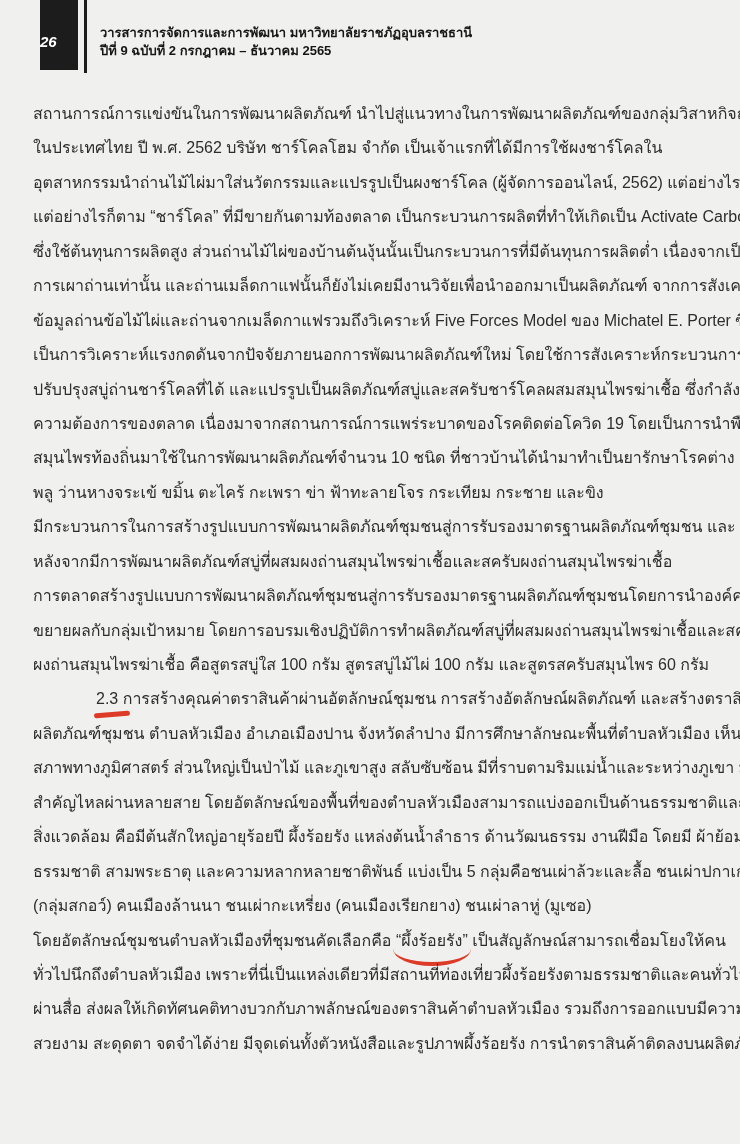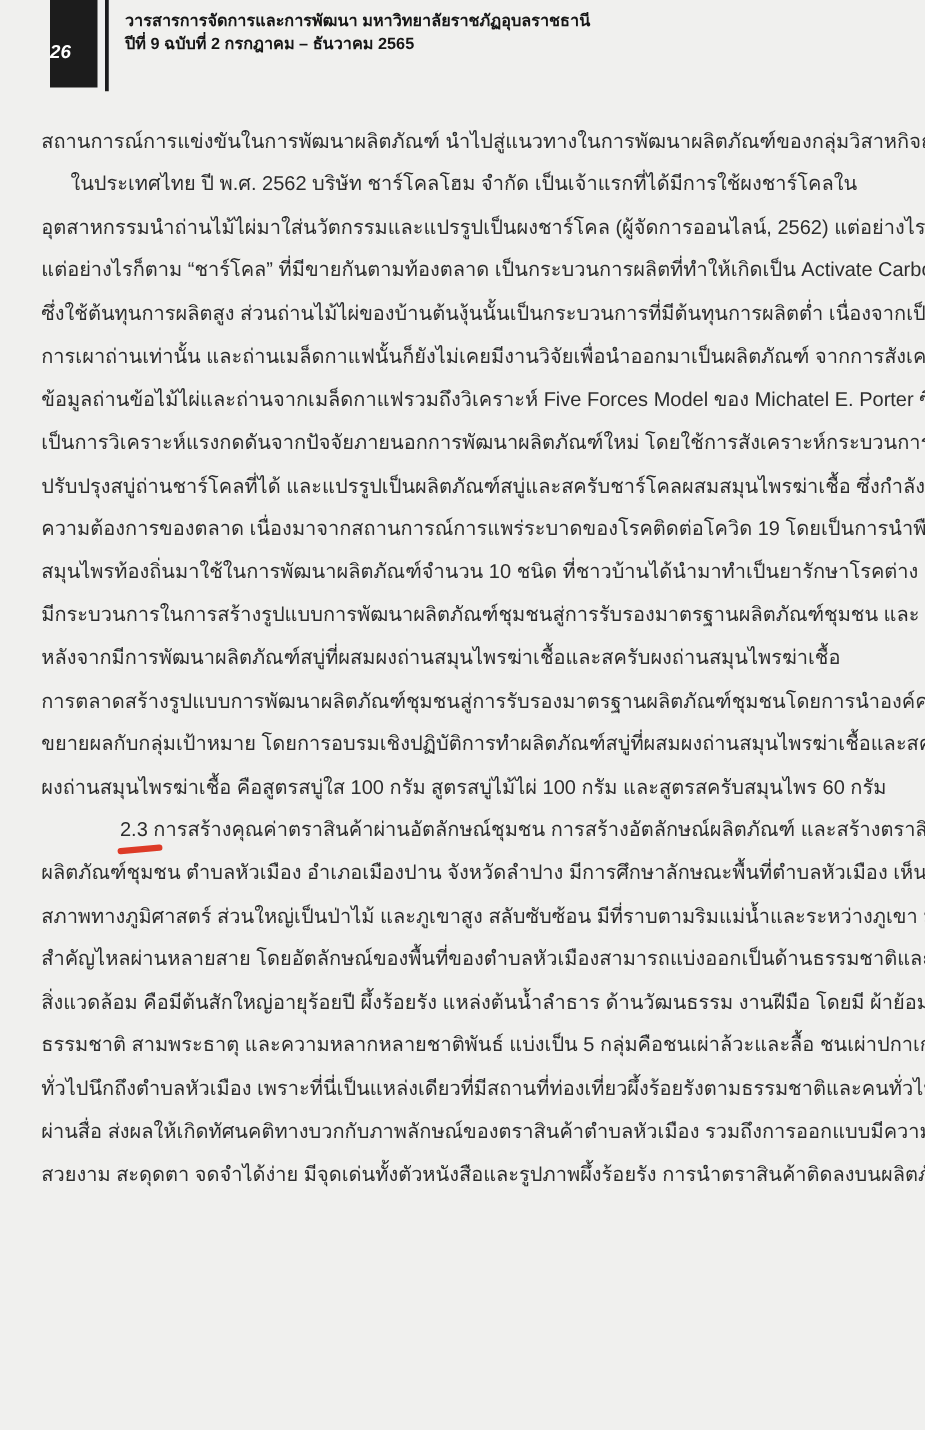--- a/index.html
+++ b/index.html
@@ -41,21 +41,21 @@
     position: absolute;
     left: 84px;
     top: 0;
     width: 2.5px;
     height: 73px;
     background: var(--box-black, #1c1c1c);
   }
   .journal-header {
     position: absolute;
     left: 100px;
-    top: 8px;
+    top: 24px;
     color: #161616;
     font-weight: bold;
     font-size: 13px;
     line-height: 18px;
     white-space: nowrap;
   }
   
   .article-body {
     position: absolute;
     left: 33px;
@@ -84,21 +84,21 @@
     position: absolute;
     left: -2px;
     right: -12px;
     bottom: 0px;
     height: 5px;
     background: var(--annotation-red, #dd3b27);
     border-radius: 4px;
     transform: rotate(-5deg);
   }
   .para.indent .line:first-child .mark-stroke { margin-left: 63px; }
-  .para.indent .line:first-child { text-indent: 0; text-align: center; }
+  .para.indent .line:first-child { text-indent: 0; }
   
   .mark-curve {
     display: inline-block;
   }
   .mark-curve::after {
     content: "";
     position: absolute;
     left: -3px;
     right: -3px;
     bottom: -8px;
@@ -131,36 +131,39 @@
         <div class="line"><span>ในประเทศไทย ปี พ.ศ. 2562 บริษัท ชาร์โคลโฮม จำกัด เป็นเจ้าแรกที่ได้มีการใช้ผงชาร์โคลใน</span></div>
         <div class="line"><span>อุตสาหกรรมนำถ่านไม้ไผ่มาใส่นวัตกรรมและแปรรูปเป็นผงชาร์โคล (ผู้จัดการออนไลน์, 2562) แต่อย่างไรก็ตาม</span></div>
         <div class="line"><span>แต่อย่างไรก็ตาม “ชาร์โคล” ที่มีขายกันตามท้องตลาด เป็นกระบวนการผลิตที่ทำให้เกิดเป็น Activate Carbon</span></div>
         <div class="line"><span>ซึ่งใช้ต้นทุนการผลิตสูง ส่วนถ่านไม้ไผ่ของบ้านต้นงุ้นนั้นเป็นกระบวนการที่มีต้นทุนการผลิตต่ำ เนื่องจากเป็นเพียง</span></div>
         <div class="line"><span>การเผาถ่านเท่านั้น และถ่านเมล็ดกาแฟนั้นก็ยังไม่เคยมีงานวิจัยเพื่อนำออกมาเป็นผลิตภัณฑ์  จากการสังเคราะห์</span></div>
         <div class="line"><span>ข้อมูลถ่านข้อไม้ไผ่และถ่านจากเมล็ดกาแฟรวมถึงวิเคราะห์ Five Forces Model ของ Michatel E. Porter ซึ่ง</span></div>
         <div class="line"><span>เป็นการวิเคราะห์แรงกดดันจากปัจจัยภายนอกการพัฒนาผลิตภัณฑ์ใหม่ โดยใช้การสังเคราะห์กระบวนการ</span></div>
         <div class="line"><span>ปรับปรุงสบู่ถ่านชาร์โคลที่ได้ และแปรรูปเป็นผลิตภัณฑ์สบู่และสครับชาร์โคลผสมสมุนไพรฆ่าเชื้อ ซึ่งกำลังเป็น</span></div>
         <div class="line"><span>ความต้องการของตลาด เนื่องมาจากสถานการณ์การแพร่ระบาดของโรคติดต่อโควิด  19 โดยเป็นการนำพืช</span></div>
         <div class="line"><span>สมุนไพรท้องถิ่นมาใช้ในการพัฒนาผลิตภัณฑ์จำนวน  10 ชนิด ที่ชาวบ้านได้นำมาทำเป็นยารักษาโรคต่าง ๆ ได้แก่</span></div>
+        <div class="line"><span>พลู ว่านหางจระเข้ ขมิ้น ตะไคร้ กะเพรา ข่า ฟ้าทะลายโจร กระเทียม กระชาย และขิง</span></div>
       </div>
       <div class="para indent">
         <div class="line"><span>มีกระบวนการในการสร้างรูปแบบการพัฒนาผลิตภัณฑ์ชุมชนสู่การรับรองมาตรฐานผลิตภัณฑ์ชุมชน และ</span></div>
         <div class="line"><span>หลังจากมีการพัฒนาผลิตภัณฑ์สบู่ที่ผสมผงถ่านสมุนไพรฆ่าเชื้อและสครับผงถ่านสมุนไพรฆ่าเชื้อ</span></div>
         <div class="line"><span>การตลาดสร้างรูปแบบการพัฒนาผลิตภัณฑ์ชุมชนสู่การรับรองมาตรฐานผลิตภัณฑ์ชุมชนโดยการนำองค์ความรู้มา</span></div>
         <div class="line"><span>ขยายผลกับกลุ่มเป้าหมาย โดยการอบรมเชิงปฏิบัติการทำผลิตภัณฑ์สบู่ที่ผสมผงถ่านสมุนไพรฆ่าเชื้อและสครับ</span></div>
         <div class="line"><span>ผงถ่านสมุนไพรฆ่าเชื้อ คือสูตรสบู่ใส 100 กรัม สูตรสบู่ไม้ไผ่ 100 กรัม และสูตรสครับสมุนไพร 60 กรัม</span></div>
       </div>
       <div class="para indent">
         <div class="line"><span class="mark-stroke">2.3</span><span> การสร้างคุณค่าตราสินค้าผ่านอัตลักษณ์ชุมชน การสร้างอัตลักษณ์ผลิตภัณฑ์ และสร้างตราสินค้า</span></div>
         <div class="line"><span>ผลิตภัณฑ์ชุมชน ตำบลหัวเมือง อำเภอเมืองปาน จังหวัดลำปาง มีการศึกษาลักษณะพื้นที่ตำบลหัวเมือง เห็นว่า</span></div>
         <div class="line"><span>สภาพทางภูมิศาสตร์ ส่วนใหญ่เป็นป่าไม้ และภูเขาสูง สลับซับซ้อน มีที่ราบตามริมแม่น้ำและระหว่างภูเขา มีแม่น้ำ</span></div>
         <div class="line"><span>สำคัญไหลผ่านหลายสาย โดยอัตลักษณ์ของพื้นที่ของตำบลหัวเมืองสามารถแบ่งออกเป็นด้านธรรมชาติและ</span></div>
         <div class="line"><span>สิ่งแวดล้อม คือมีต้นสักใหญ่อายุร้อยปี ผึ้งร้อยรัง แหล่งต้นน้ำลำธาร ด้านวัฒนธรรม งานฝีมือ โดยมี ผ้าย้อมสี</span></div>
         <div class="line"><span>ธรรมชาติ สามพระธาตุ และความหลากหลายชาติพันธ์ แบ่งเป็น 5 กลุ่มคือชนเผ่าล้วะและลื้อ ชนเผ่าปกาเกอะญอ</span></div>
+        <div class="line"><span>(กลุ่มสกอว์) คนเมืองล้านนา ชนเผ่ากะเหรี่ยง (คนเมืองเรียกยาง) ชนเผ่าลาหู่ (มูเซอ)</span></div>
       </div>
       <div class="para indent">
+        <div class="line"><span>โดยอัตลักษณ์ชุมชนตำบลหัวเมืองที่ชุมชนคัดเลือกคือ </span><span class="mark-curve">“ผึ้งร้อยรัง”</span><span> เป็นสัญลักษณ์สามารถเชื่อมโยงให้คน</span></div>
         <div class="line"><span>ทั่วไปนึกถึงตำบลหัวเมือง เพราะที่นี่เป็นแหล่งเดียวที่มีสถานที่ท่องเที่ยวผึ้งร้อยรังตามธรรมชาติและคนทั่วไปรับรู้</span></div>
         <div class="line"><span>ผ่านสื่อ ส่งผลให้เกิดทัศนคติทางบวกกับภาพลักษณ์ของตราสินค้าตำบลหัวเมือง  รวมถึงการออกแบบมีความ</span></div>
         <div class="line"><span>สวยงาม สะดุดตา จดจำได้ง่าย มีจุดเด่นทั้งตัวหนังสือและรูปภาพผึ้งร้อยรัง การนำตราสินค้าติดลงบนผลิตภัณฑ์</span></div>
       </div>
     </div>
 
 </div>
 
 </body></html>

